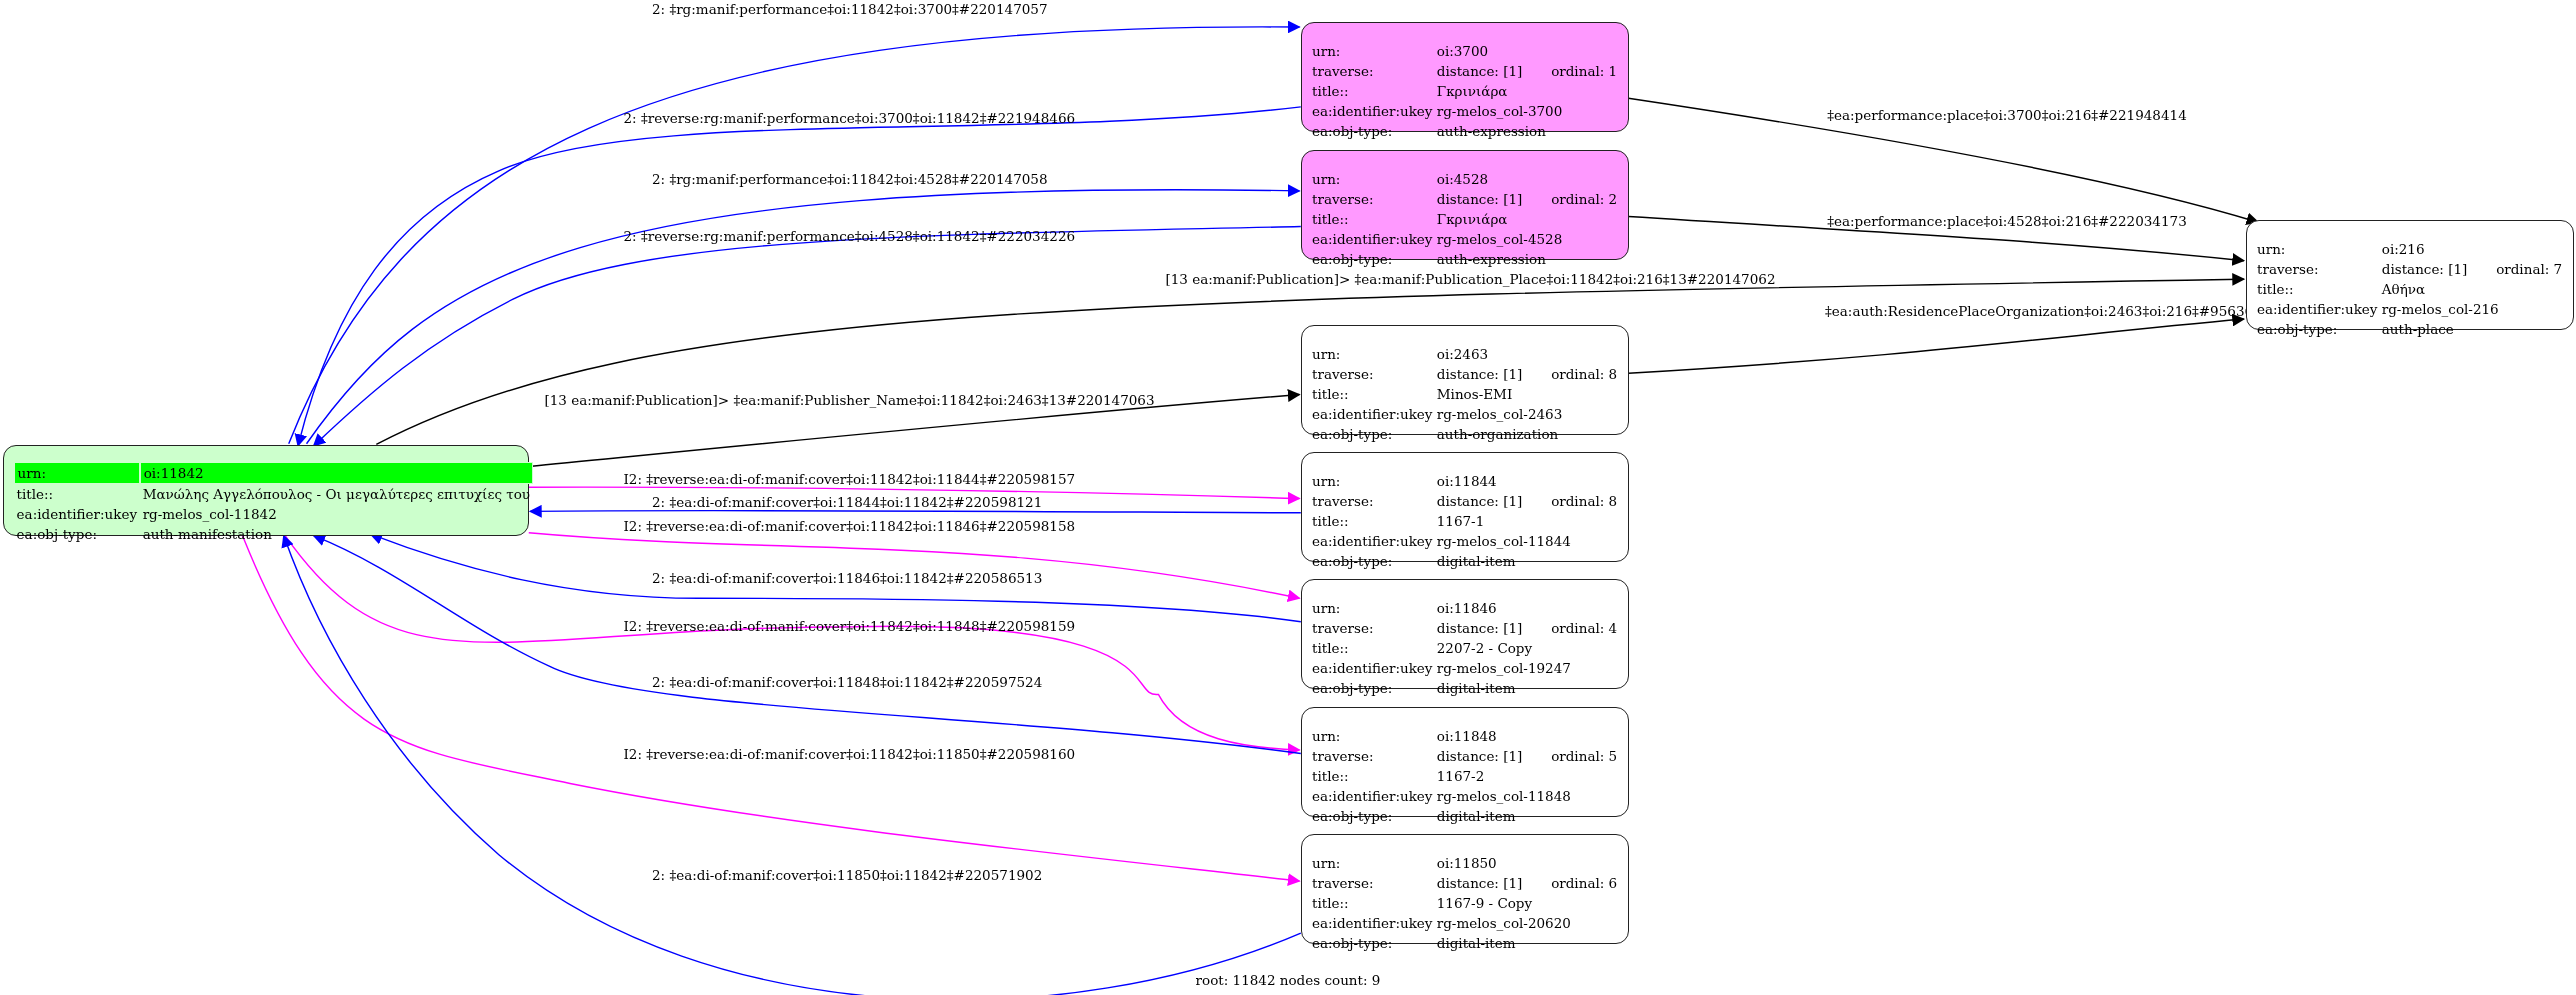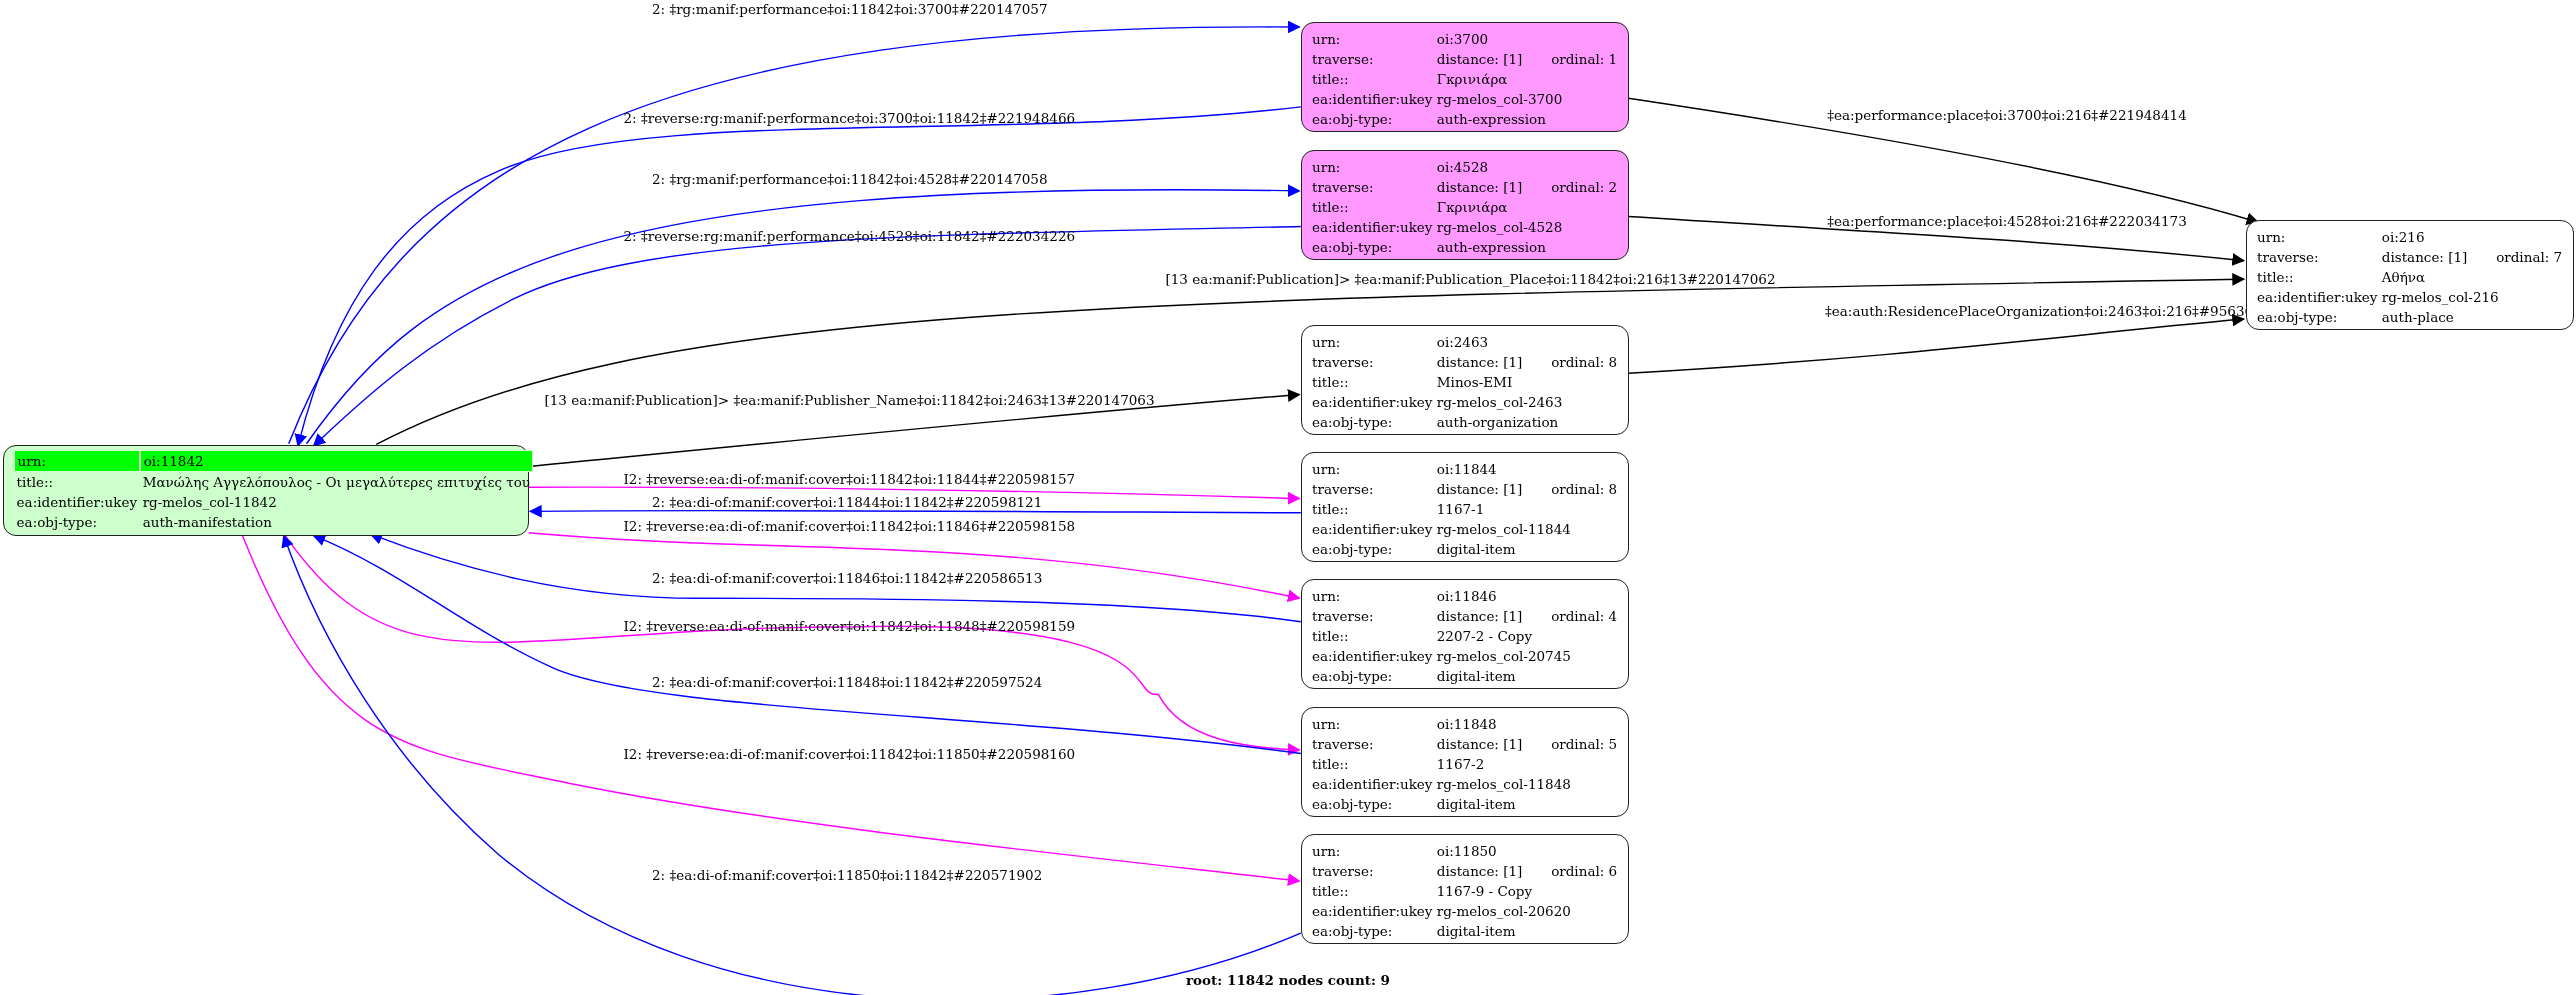--- a/index.html
+++ b/index.html
@@ -4,27 +4,27 @@
 <style>
   html, body { margin:0; padding:0; background:#ffffff; }
   body { width:2576px; height:995px; position:relative; overflow:hidden;
          font-family:"DejaVu Serif", "Liberation Serif", serif; color:#000; }
   #edges { position:absolute; left:0; top:0; width:2576px; height:995px; }
   .edge-label { font-family:"DejaVu Serif", "Liberation Serif", serif; font-size:19px; fill:#000; }
   .node { position:absolute; box-sizing:border-box; border:1.4px solid #222; border-radius:13px;
           background:#fff; padding:5.7px 10px; }
   .node.expr { background:#ff99ff; }
   .node.root { background:#ccffcc; padding:4.3px 10px; }
-  .node table { border-collapse:separate; border-spacing:0; font-size:13.5px; line-height:20px; }
+  .node table { border-collapse:separate; border-spacing:0; font-size:13.5px; line-height:20px;margin-top:12px; }
   .node td { padding:0 2.8px 0 0; white-space:nowrap; vertical-align:middle; }
   .node td.k { padding-right:4.3px; }
   .node td.ord { padding-left:26px;text-align:center; }
   .node.root td { padding:0 2.8px; }
   .node.root tr.hl td { background:#00ff00; border:1.4px solid #ccffcc; }
-  #footer { position:absolute; left:0; width:2576px; top:972px; text-align:center; font-size:13.5px;font-weight:bold; }
+  #footer { position:absolute; left:0; width:2576px; top:972px; text-align:center; font-size:13.5px; }
 </style>
 </head>
 <body>
 
 <svg id="edges" xmlns="http://www.w3.org/2000/svg" viewBox="0 0 3616 1397" width="2576" height="995">
   <defs>
     <marker id="ah-blue" viewBox="0 0 10 10" refX="9" refY="5" markerWidth="9" markerHeight="9" orient="auto">
         <path d="M0,0 L10,5 L0,10 z" fill="#0000ff"></path>
       </marker>
     <marker id="ah-magenta" viewBox="0 0 10 10" refX="9" refY="5" markerWidth="9" markerHeight="9" orient="auto">
@@ -220,21 +220,21 @@
           <td class="k">traverse:</td>
           <td>distance: [1]</td>
           <td class="ord">ordinal: 4</td>
         </tr>
     <tr>
           <td class="k">title::</td>
           <td colspan="2">2207-2 - Copy</td>
         </tr>
     <tr>
           <td class="k">ea:identifier:ukey</td>
-          <td colspan="2">rg-melos_col-20745</td>
+          <td colspan="2">rg-melos_col-19247</td>
         </tr>
     <tr>
           <td class="k">ea:obj-type:</td>
           <td colspan="2">digital-item</td>
         </tr>
   </tbody>
     </table>
 </div>
 
 <div class="node" style="left:1301px; top:707px; width:328px; height:110px;">

